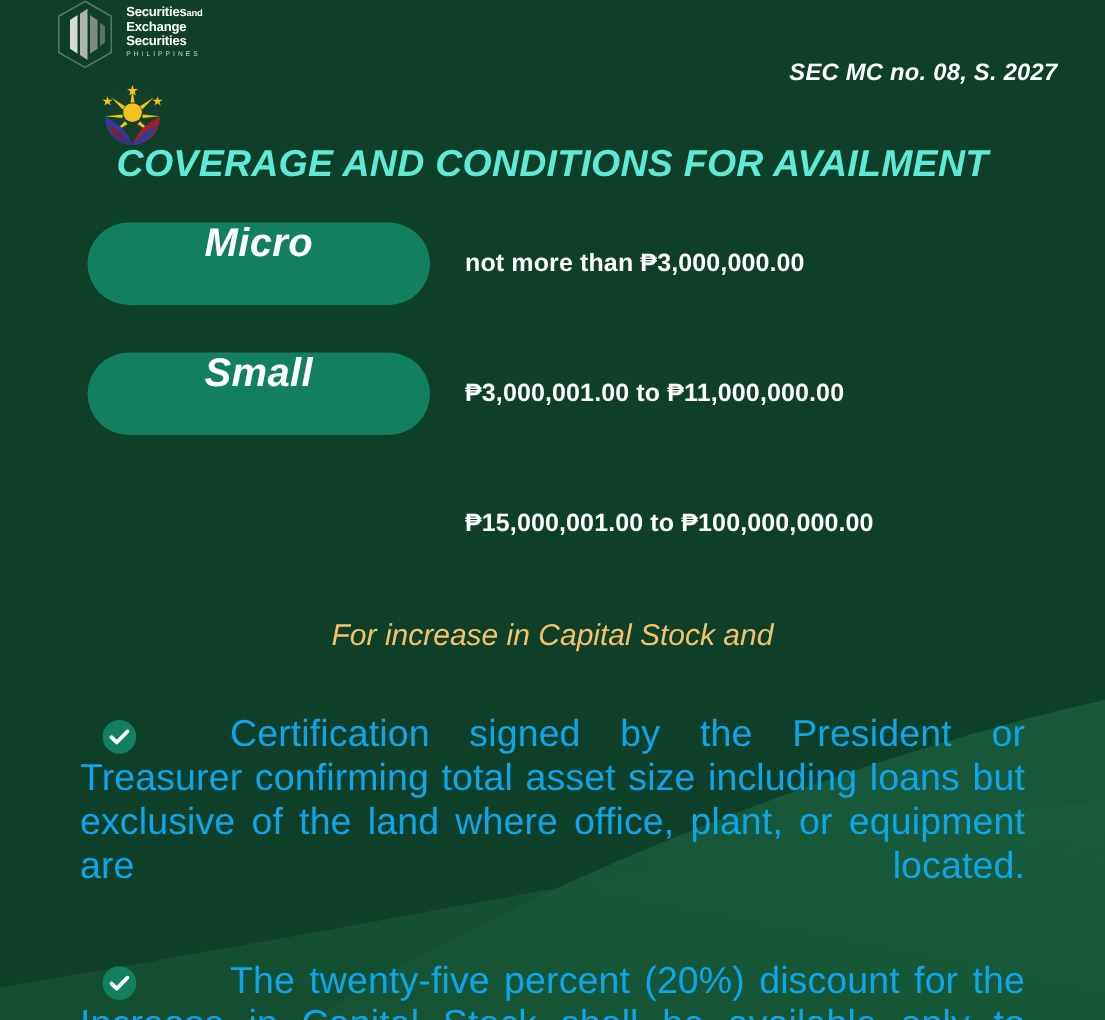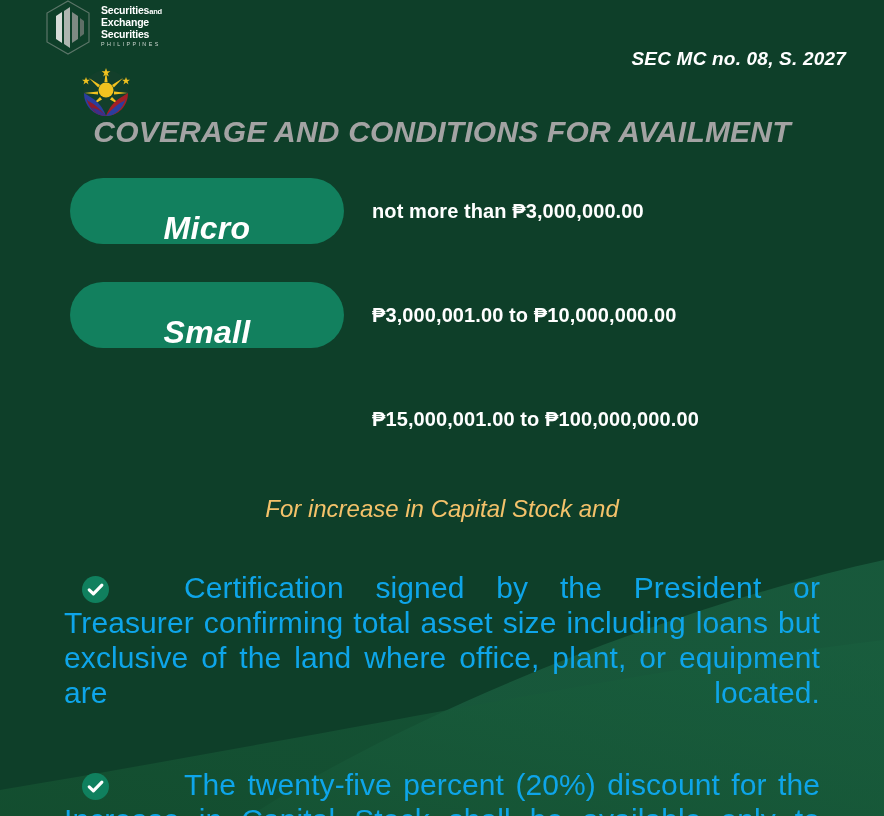--- a/index.html
+++ b/index.html
@@ -84,21 +84,21 @@
     letter-spacing: 0.2px;
     white-space: nowrap;
   }
 
   
   .poster-title {
     position: absolute;
     top: 115px;
     left: 0; right: 0;
     text-align: center;
-    color: #a3a3a3;
+    color: #5eead4;
     font-size: 30px;
     font-weight: bold;
     font-style: italic;
     letter-spacing: 0.2px;
     white-space: nowrap;
   }
 
   
   .cat-rows {
     position: absolute;
@@ -111,21 +111,21 @@
   }
   .cat-pill {
     position: absolute;
     left: 70px;
     top: 0;
     width: 274px;
     height: 66px;
     border-radius: 33px;
     background: #12805e;
     display: flex;
-    align-items: flex-end;
+    align-items: flex-start;
     justify-content: center;
   }
   .cat-pill-label {
     color: #ffffff;
     font-size: 32px;
     font-weight: bold;
     font-style: italic;
     letter-spacing: 0.3px;
     line-height: 1;
   }
@@ -270,21 +270,21 @@
         <div class="cat-pill">
           <span class="cat-pill-label">Micro</span>
         </div>
         <div class="cat-range">not more than ₱3,000,000.00</div>
       </div>
 
       <div class="cat-row">
         <div class="cat-pill">
           <span class="cat-pill-label">Small</span>
         </div>
-        <div class="cat-range">₱3,000,001.00 to ₱10,000,000.00</div>
+        <div class="cat-range">₱3,000,001.00 to ₱11,000,000.00</div>
       </div>
 
       <div class="cat-row">
         <div class="cat-range">₱15,000,001.00 to ₱100,000,000.00</div>
       </div>
 
     </div>
 
     <div class="section-heading">
       <div>For increase in Capital Stock and</div>

